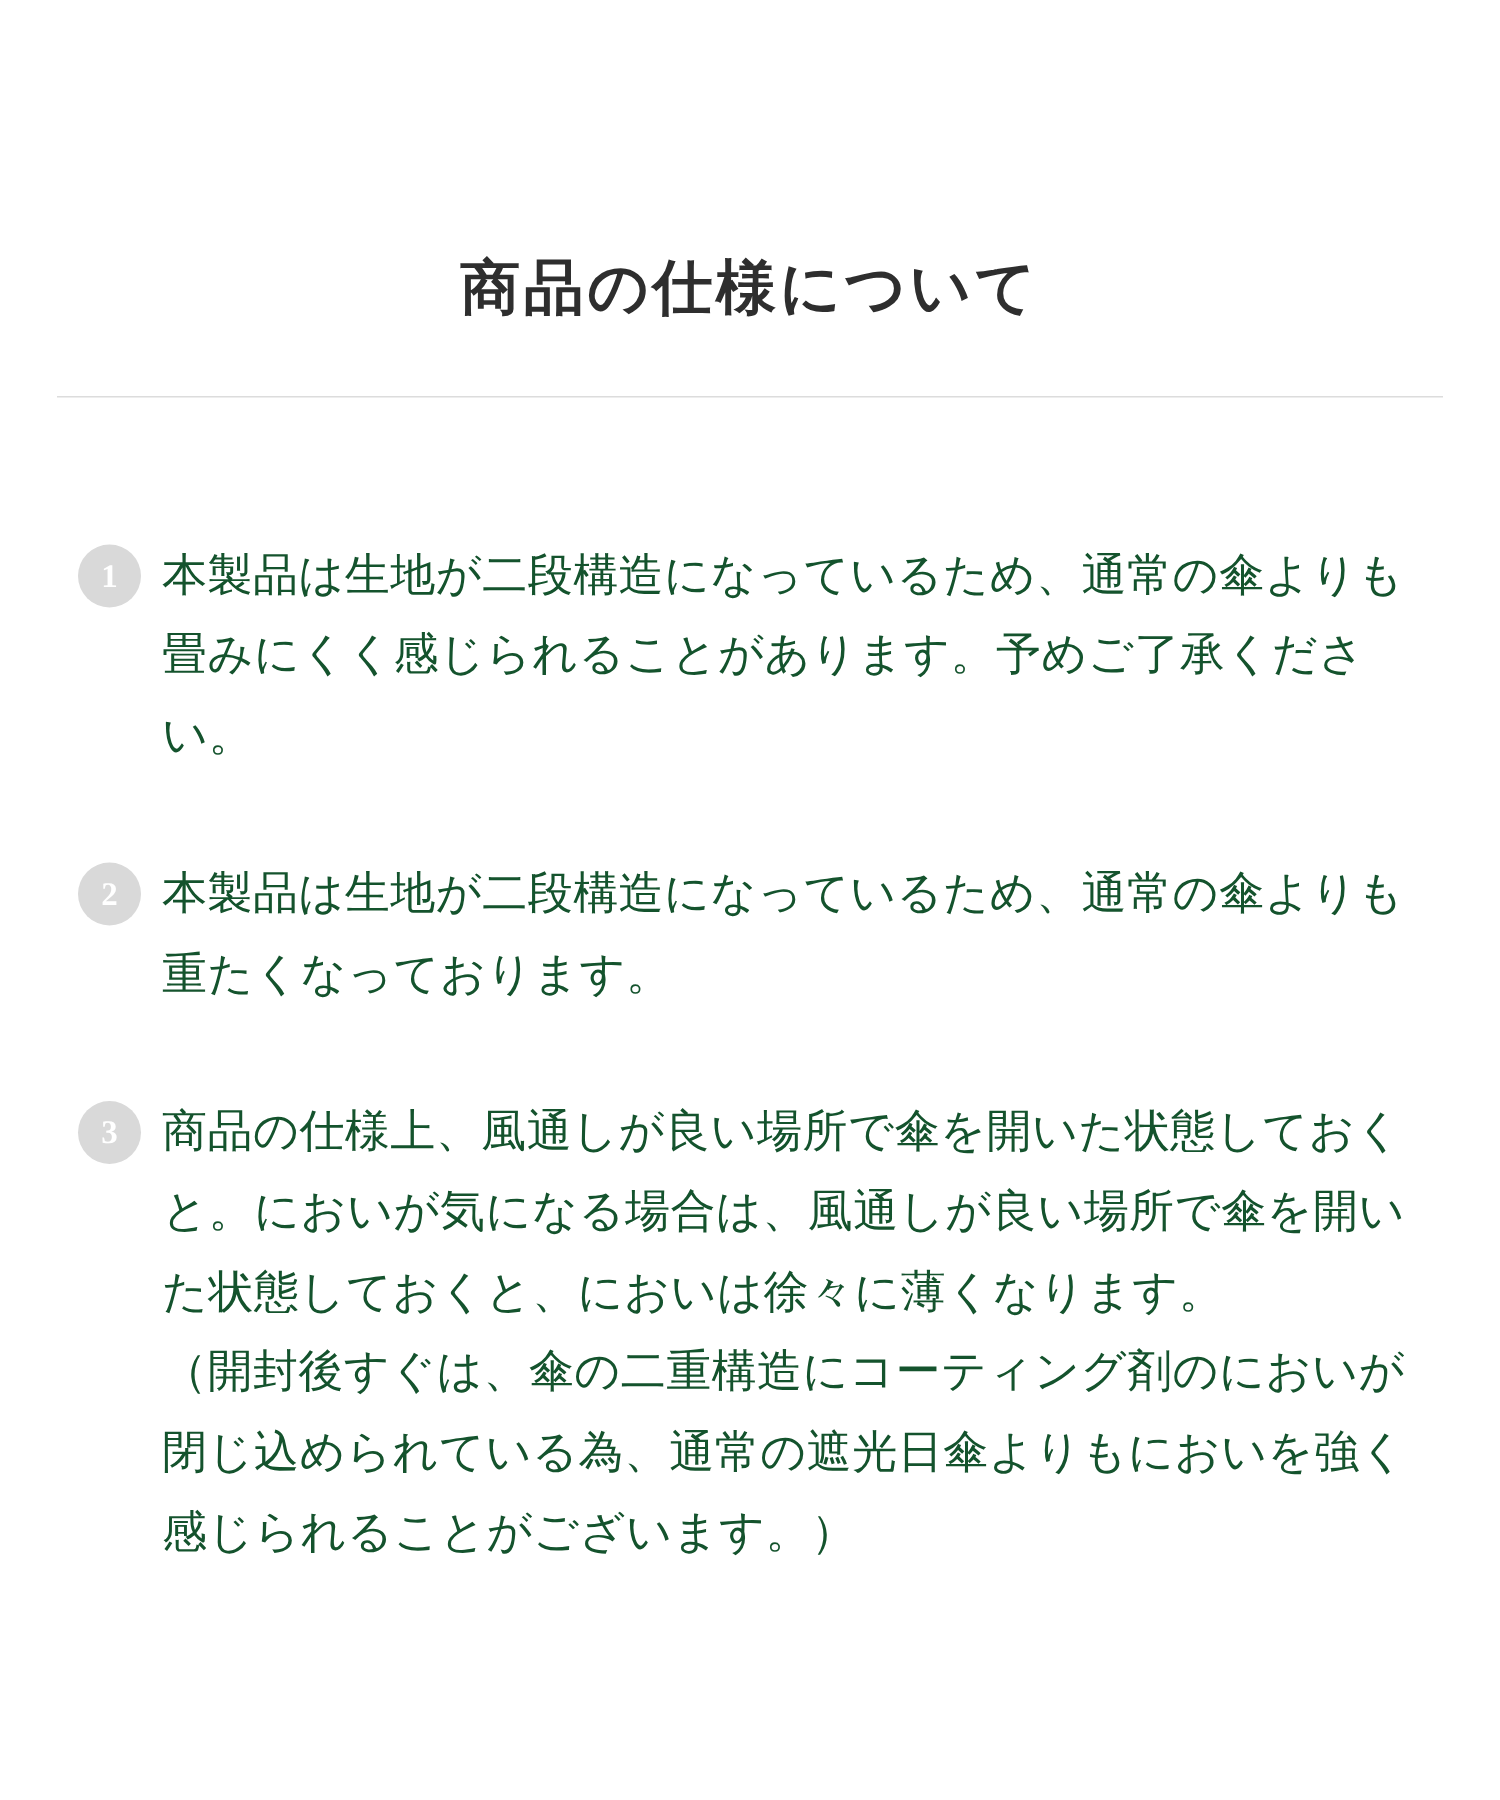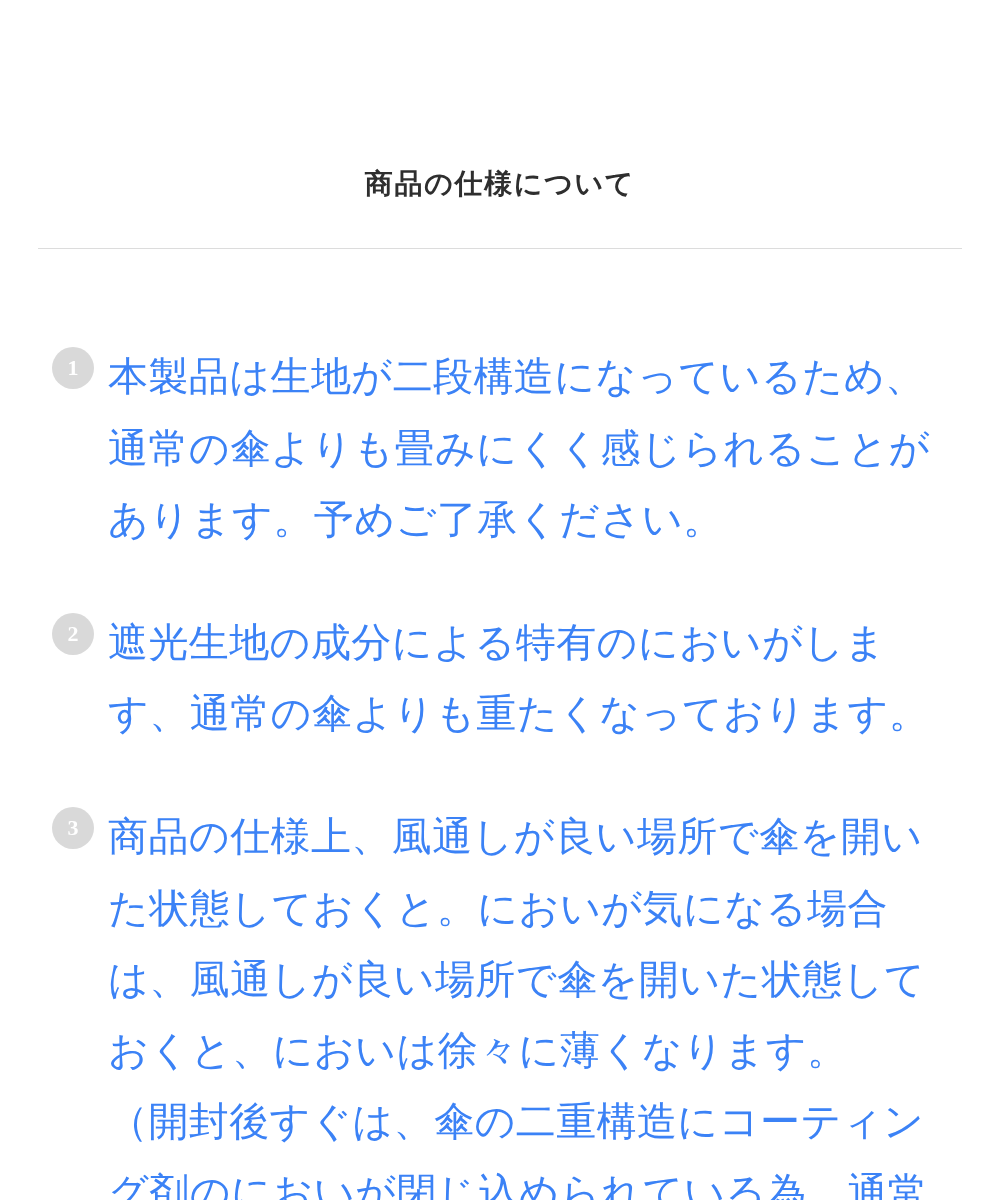--- a/index.html
+++ b/index.html
@@ -17,21 +17,21 @@
   .page {
     position: relative;
     width: 1000px;
     height: 1200px;
     box-sizing: border-box;
     padding: 0 38px;
   }
   .title {
     margin: 0;
     padding-top: 166px;
-    font-size: 28px;
+    font-size: 40px;
     line-height: 1.3;
     font-weight: 700;
     letter-spacing: 0.06em;
     text-align: center;
     color: #2e2e2e;
   }
   .divider {
     margin: 46px auto 0 auto;
     width: 924px;
     height: 1px;
@@ -63,24 +63,24 @@
     font-size: 22px;
     font-weight: 700;
     line-height: 42px;
     text-align: center;
     margin-top: 6px;
     margin-right: 14px;
     font-family: "Liberation Serif", "DejaVu Serif", serif;
   }
   .note-text {
     flex: 1 1 auto;
-    font-size: 40px;
+    font-size: 30px;
     line-height: 1.78;
     letter-spacing: 0.01em;
-    color: #3b82f6;
+    color: #14532d;
     white-space: pre-line;
   }
 </style>
 </head>
 <body>
 
 <div class="page">
 
   <h1 class="title">商品の仕様について</h1>
 
@@ -88,21 +88,21 @@
 
   <ul class="notes">
 
     <li class="note">
       <span class="note-num">1</span>
       <span class="note-text">本製品は生地が二段構造になっているため、通常の傘よりも畳みにくく感じられることがあります。予めご了承ください。</span>
     </li>
 
     <li class="note">
       <span class="note-num">2</span>
-      <span class="note-text">遮光生地の成分による特有のにおいがします、通常の傘よりも重たくなっております。</span>
+      <span class="note-text">本製品は生地が二段構造になっているため、通常の傘よりも重たくなっております。</span>
     </li>
 
     <li class="note">
       <span class="note-num">3</span>
       <span class="note-text">商品の仕様上、風通しが良い場所で傘を開いた状態しておくと。においが気になる場合は、風通しが良い場所で傘を開いた状態しておくと、においは徐々に薄くなります。
 （開封後すぐは、傘の二重構造にコーティング剤のにおいが閉じ込められている為、通常の遮光日傘よりもにおいを強く感じられることがございます。）</span>
     </li>
 
   </ul>
 

